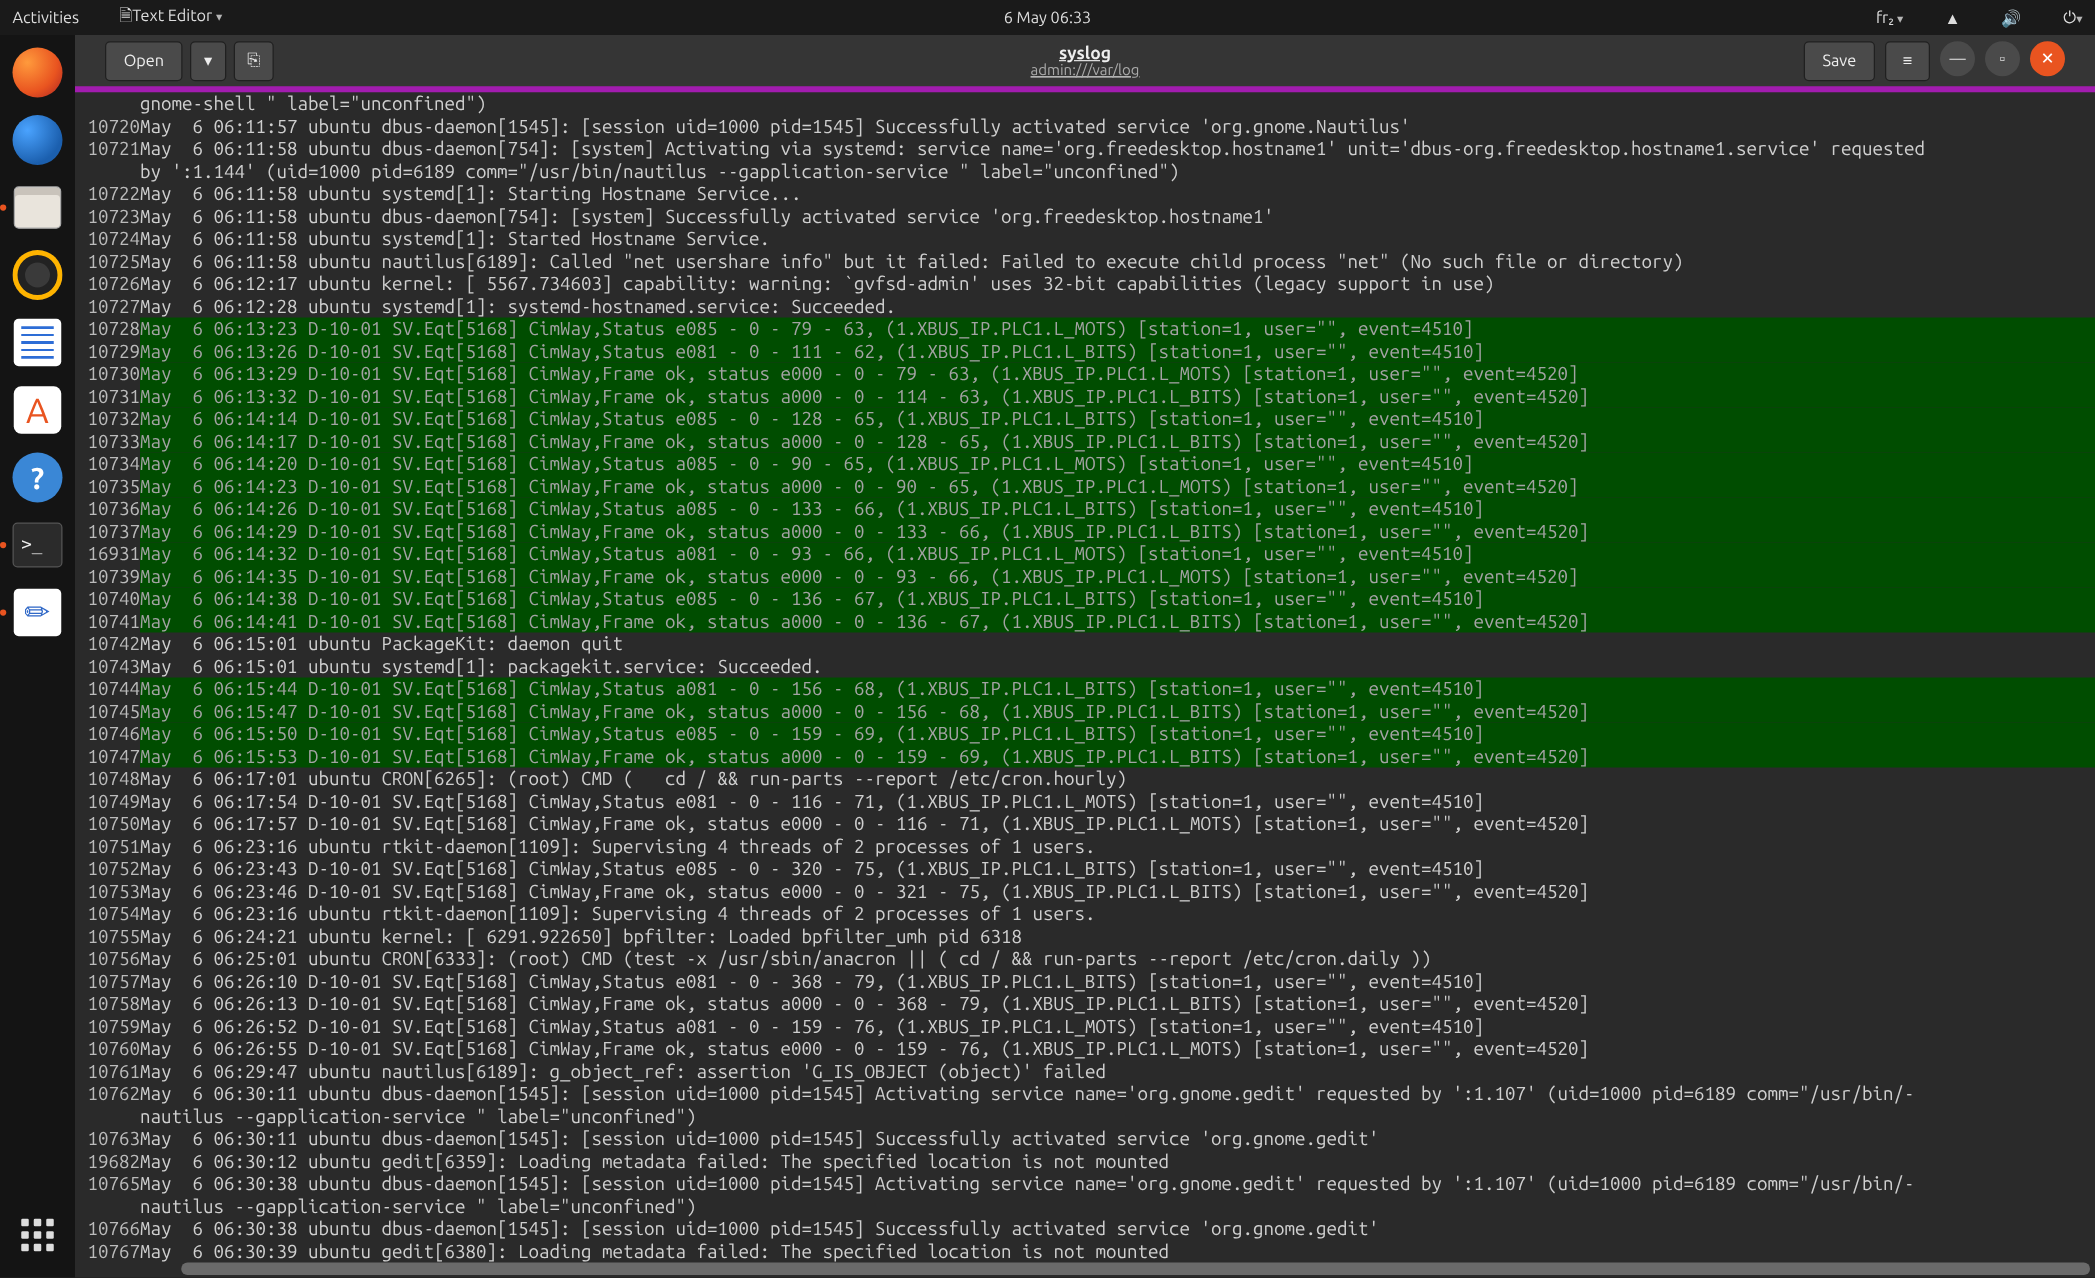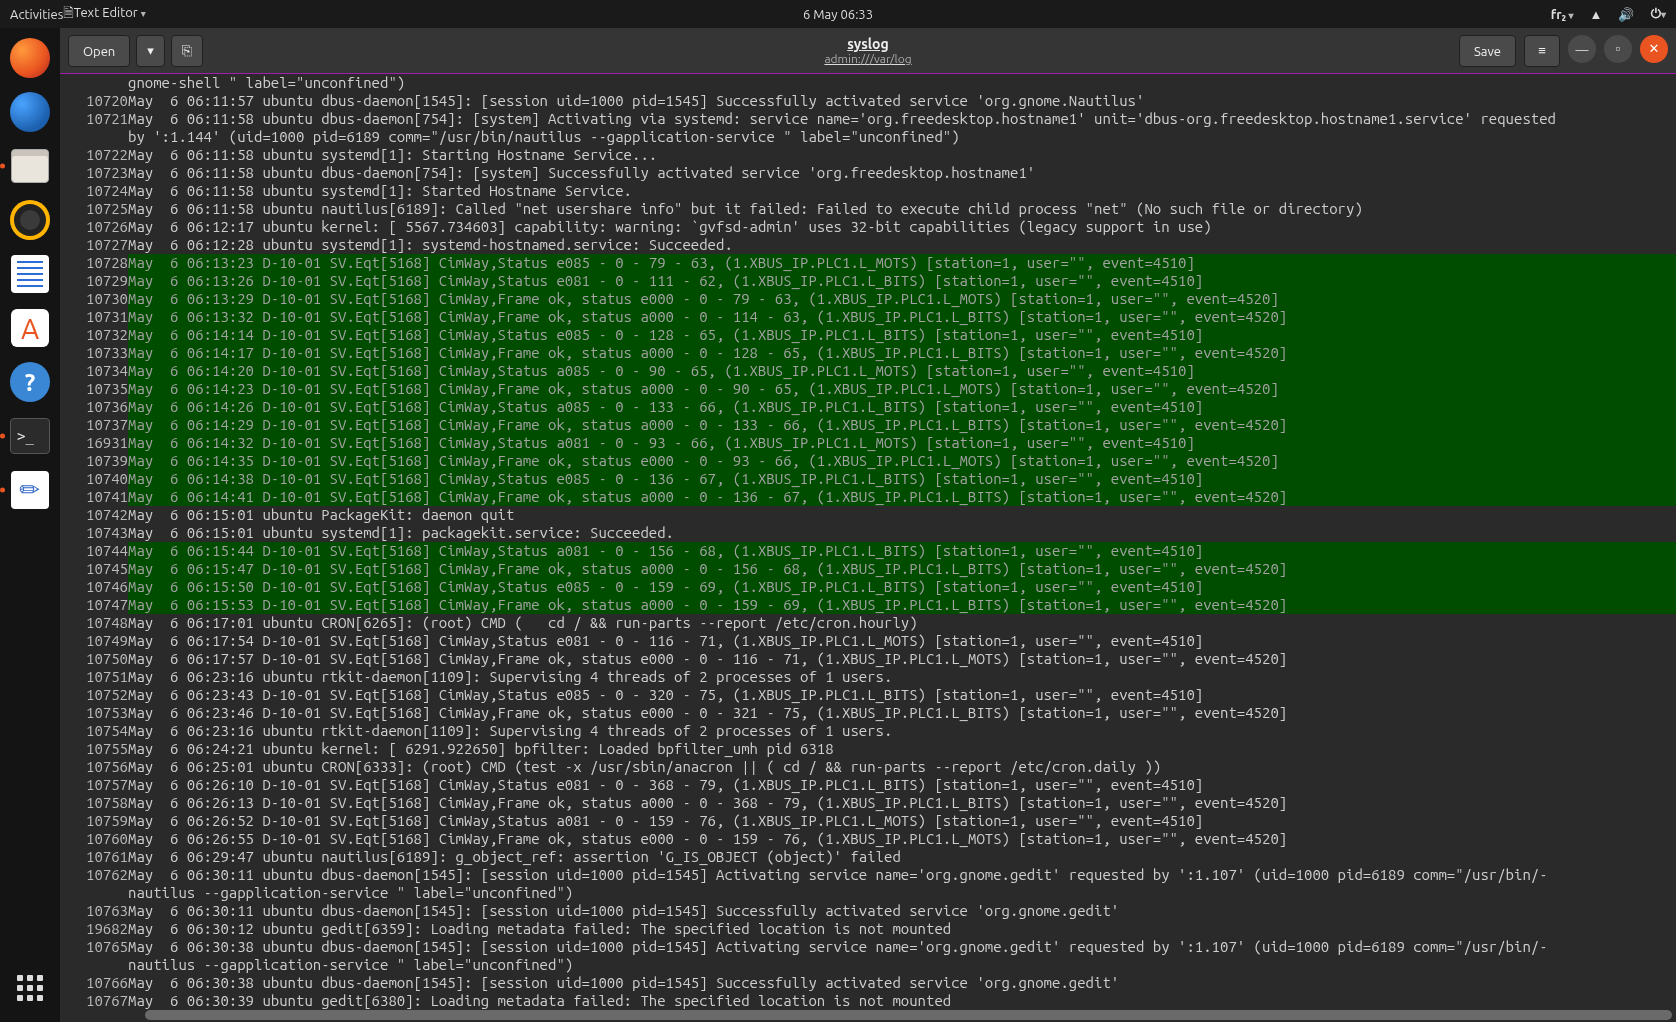--- a/index.html
+++ b/index.html
@@ -1,22 +1,22 @@
 <!DOCTYPE html>
 <html><head>
 <meta charset="utf-8">
 <style>
 * { margin:0; padding:0; box-sizing:border-box; }
 body { width:1676px; height:1022px; background:#1a1a1a; font-family:Ubuntu,'Noto Sans',sans-serif; overflow:hidden; color:#ddd; font-size:14px; position:relative; }
 
 
 #topbar { height:28px; background:#1a1a1a; display:flex; align-items:center; padding:0 10px; font-size:13px; color:#ddd; }
-#topbar .left, #topbar .center, #topbar .right { display:flex; align-items:center; gap:0; }
+#topbar .left, #topbar .center, #topbar .right { display:flex; align-items:center; gap:32px; }
 #topbar .center { position:absolute; left:50%; transform:translateX(-50%); }
-#topbar .right { margin-left:auto; gap:16px;font-weight:bold; }
+#topbar .right { margin-left:auto; gap:33px; }
 .dropdown-ind::after { content:" ▾"; font-size:10px; opacity:.8; }
 .tb-ico { display:inline-flex; align-items:center; }
 
 
 #dock { position:absolute; left:0; top:28px; bottom:0; width:60px; background:rgba(20,20,20,0.95); display:flex; flex-direction:column; align-items:center; padding-top:6px; gap:6px; }
 .dock-item { width:48px; height:48px; border-radius:6px; display:flex; align-items:center; justify-content:center; cursor:pointer; position:relative; }
 .dock-item.active::before { content:""; position:absolute; left:-6px; top:50%; transform:translateY(-50%); width:5px; height:5px; border-radius:50%; background:#e95420; }
 .dock-apps { margin-top:auto; margin-bottom:10px; width:48px; height:48px; display:flex; align-items:center; justify-content:center; cursor:pointer; }
 .nine { display:grid; grid-template-columns:repeat(3,6px); grid-template-rows:repeat(3,6px); gap:4px; }
 .nine span { width:6px; height:6px; background:#ddd; border-radius:1px; }
@@ -30,35 +30,35 @@
 .ic-lo::after{content:""; position:absolute; left:6px; top:6px; right:6px; bottom:6px; background:repeating-linear-gradient(#2d6dd6 0 2px,transparent 2px 6px);}
 .ic-sw  { width:38px;height:38px;background:#fff;border-radius:6px;display:flex;align-items:center;justify-content:center;}
 .ic-sw span{ font-size:28px;color:#e95420; }
 .ic-help{ width:40px;height:40px;border-radius:50%;background:#3a87d6;display:flex;align-items:center;justify-content:center;color:#fff;font-weight:bold;font-size:24px;}
 .ic-term{ width:40px;height:36px;background:#2b2b2b;border-radius:4px;border:1px solid #555;display:flex;align-items:center;padding-left:6px;color:#eee;font-family:monospace;font-size:14px;}
 .ic-gedit{ width:38px;height:38px;background:#fff;border-radius:4px;display:flex;align-items:center;justify-content:center;}
 .ic-gedit span{transform:rotate(-45deg);font-size:24px;color:#3169c7;}
 
 
 #win { position:absolute; left:60px; top:28px; right:0; bottom:0; background:#2a2a2a; display:flex; flex-direction:column; }
-#hdr { height:46px; background:#353535; display:flex; align-items:center; padding:0 8px; gap:6px; border-bottom:1px solid #a21caf; }
+#hdr { height:46px; background:#353535; display:flex; align-items:center; padding:0 24px; gap:6px; border-bottom:5px solid #a21caf; }
 .hbtn { height:32px; padding:0 14px; background:#4a4a4a; border:1px solid #202020; border-radius:4px; color:#eee; display:flex; align-items:center; cursor:pointer; font-size:13px; }
 .hbtn.sm { padding:0 10px; }
 .hbtn.menu { width:36px; justify-content:center; }
 .hdr-center { position:absolute; left:50%; transform:translateX(-50%); text-align:center;text-decoration:underline; }
 .hdr-center .t1 { font-weight:bold; font-size:14px; color:#eee; }
 .hdr-center .t2 { font-size:12px; color:#aaa; }
 .hdr-right { margin-left:auto; display:flex; gap:8px; }
 .winctl { width:28px; height:28px; border-radius:50%; background:#4a4a4a; display:flex; align-items:center; justify-content:center; cursor:pointer; color:#ddd; font-size:13px;}
 .winctl.close { background:#e95420; color:#fff; }
 
 
 #log { flex:1; overflow:auto; background:#2a2a2a; font-family:'Ubuntu Mono','DejaVu Sans Mono',monospace; font-size:15px; line-height:18px; padding-bottom:10px; }
 .row { display:flex; white-space:pre; }
-.ln  { width:68px; text-align:right; color:#bbb; padding-right:0; flex:none; user-select:none; }
+.ln  { width:52px; text-align:right; color:#bbb; padding-right:0; flex:none; user-select:none; }
 .txt { flex:1; color:#cfcfcf; }
 .hl .txt { color:#a3a3a3; background:#004d00; }
 .wrap .ln { color:transparent; }
 #scrollthumb { position:absolute; left:60px; right:14px; bottom:2px; height:10px; }
 #scrollthumb div { margin-left:25px; height:10px; background:#6a6a6a; border-radius:5px; width:99%; }
 </style>
 </head>
 <body>
 
 <div id="topbar">

